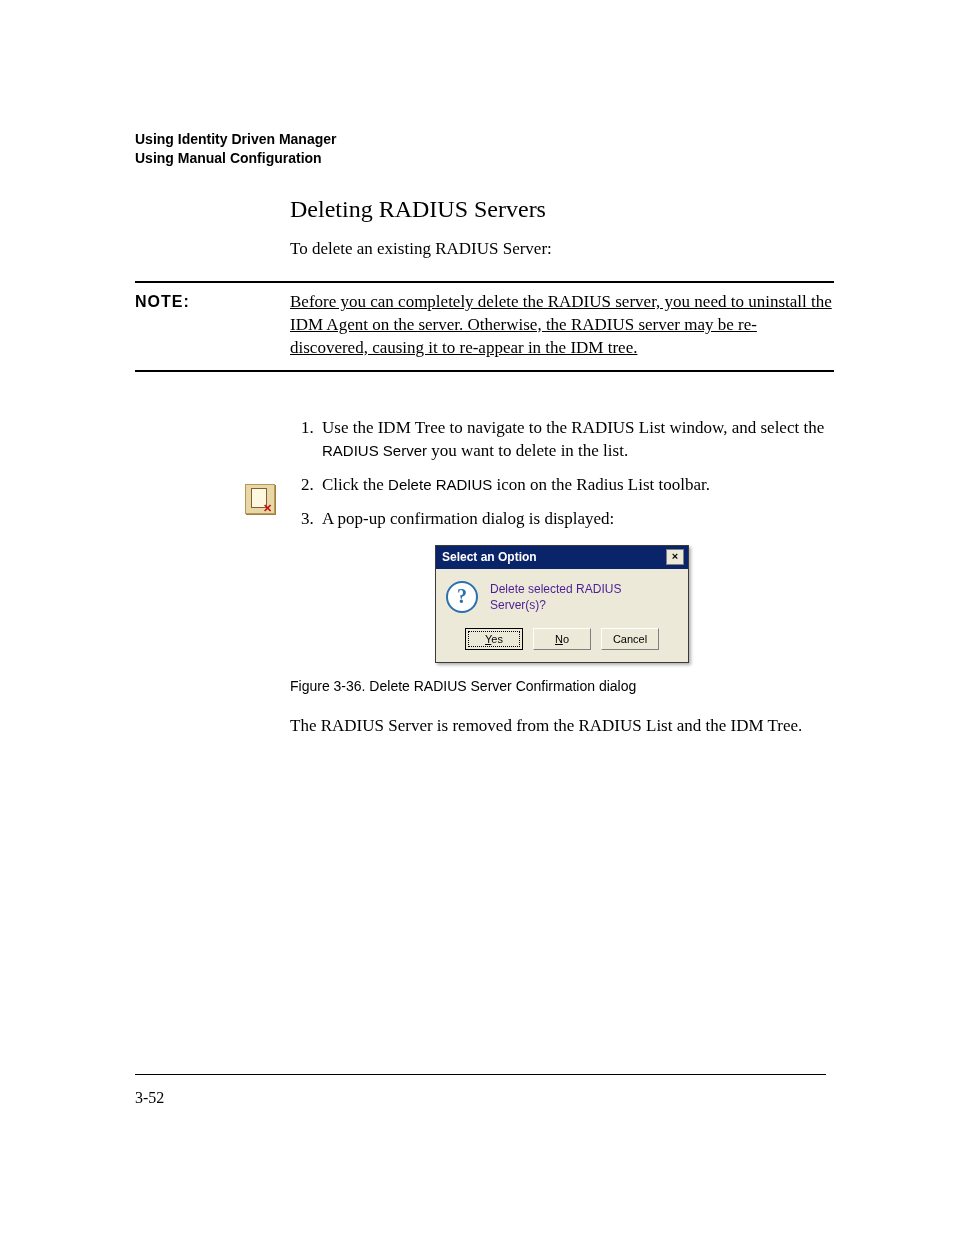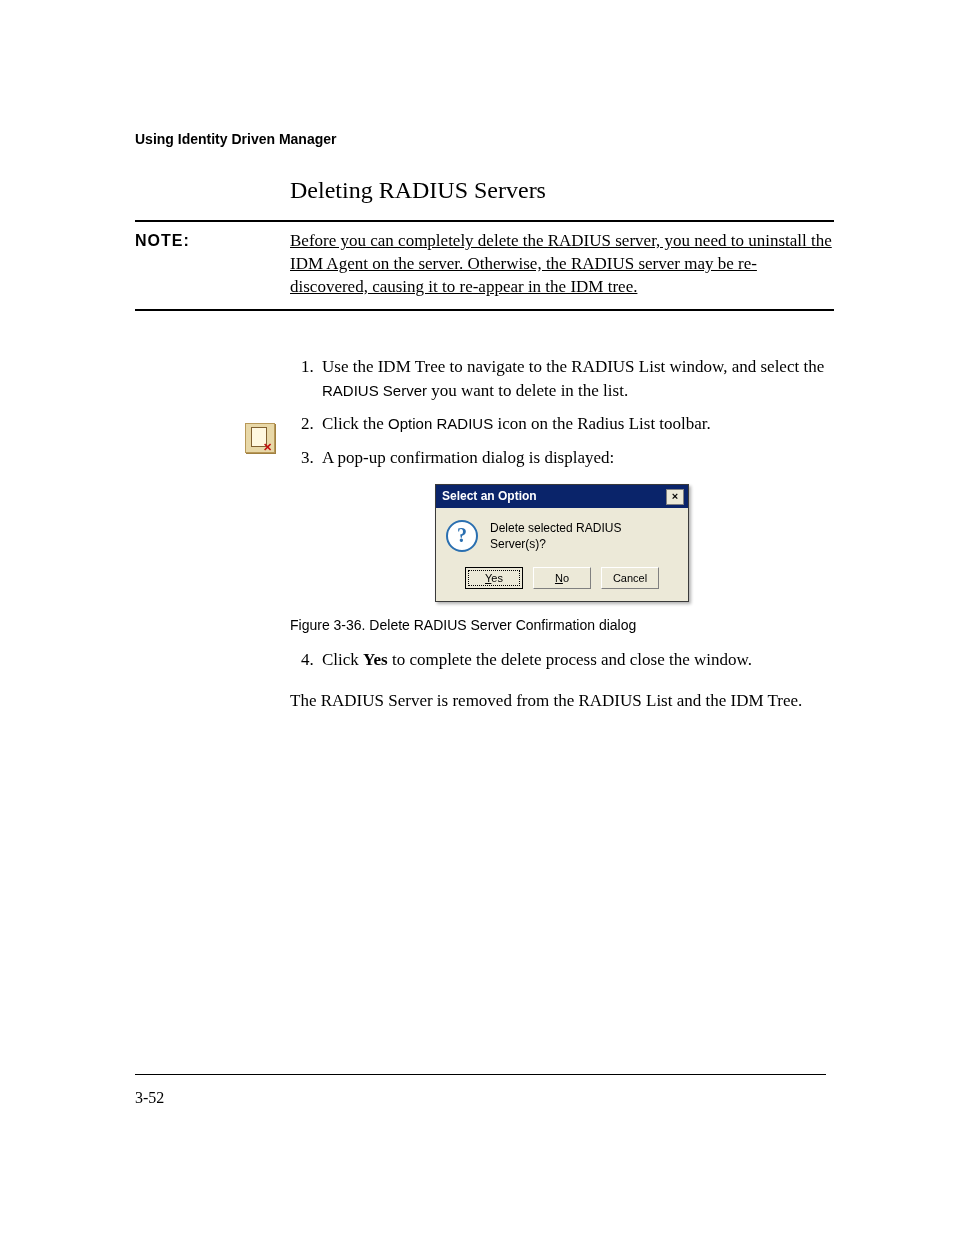--- a/index.html
+++ b/index.html
@@ -117,21 +117,21 @@
     font-family: Tahoma, Arial, sans-serif;
     font-size: 11px;
     box-shadow: 2px 2px 3px rgba(0,0,0,0.3);
   }
   .dialog-title {
     background: #0a246a;
     color: #ffffff;
     font-weight: bold;
     padding: 3px 4px 3px 6px;
     display: flex;
-    align-items: flex-end;
+    align-items: flex-start;
     justify-content: space-between;
     font-size: 12px;
   }
   .dialog-close {
     width: 16px;
     height: 14px;
     background: #ece9d8;
     border: 1px solid #808080;
     color: #000;
     font-family: Arial, sans-serif;
@@ -154,21 +154,21 @@
     color: #2a6fb0;
     font-weight: bold;
     font-size: 20px;
     line-height: 26px;
     text-align: center;
     font-family: "Times New Roman", serif;
     flex: 0 0 auto;
     background: #fff;
   }
   .dialog-msg {
-    color: #000000;
+    color: #4c1d95;
     font-size: 12px;
   }
   .dialog-buttons {
     display: flex;
     justify-content: center;
     gap: 10px;
     padding: 6px 0 12px 0;
   }
   .dlg-btn {
     width: 58px;
@@ -211,26 +211,28 @@
     font-size: 16px;
   }
 </style>
 </head>
 <body>
 
 <div class="page">
 
   <div class="header-block">
     <div>Using Identity Driven Manager</div>
+    <div>Using Manual Configuration</div>
   </div>
 
   <div class="content-row">
     <div class="left-col"></div>
     <div class="right-col">
       <h2 class="title">Deleting RADIUS Servers</h2>
+      <p class="intro">To delete an existing RADIUS Server:</p>
     </div>
   </div>
 
   <div class="note-wrap">
     <div class="left-col">
       <div class="note-label">NOTE:</div>
     </div>
     <div class="right-col">
       <div class="note-body">Before you can completely delete the RADIUS server, you need to uninstall the IDM Agent on the server. Otherwise, the RADIUS server may be re-discovered, causing it to re-appear in the IDM tree.</div>
     </div>
@@ -242,21 +244,21 @@
         <div class="doc"></div>
         <div class="x">✕</div>
       </div>
     </div>
     <div class="right-col steps">
       <ol class="steps-list">
         <li>
           <span>Use the IDM Tree to navigate to the RADIUS List window, and select the </span><span class="sans-inline">RADIUS Server</span><span> you want to delete in the list.</span>
         </li>
         <li>
-          <span>Click the </span><span class="sans-inline">Option RADIUS</span><span> icon on the Radius List toolbar.</span>
+          <span>Click the </span><span class="sans-inline">Delete RADIUS</span><span> icon on the Radius List toolbar.</span>
         </li>
         <li>
           <span>A pop-up confirmation dialog is displayed:</span>
         </li>
       </ol>
 
       <div class="dialog-wrap">
         <div class="dialog">
           <div class="dialog-title">
             <span>Select an Option</span>
@@ -269,25 +271,20 @@
           <div class="dialog-buttons">
             <div class="dlg-btn default"><span class="dlg-mnemonic">Y</span><span>es</span></div>
             <div class="dlg-btn"><span class="dlg-mnemonic">N</span><span>o</span></div>
             <div class="dlg-btn">Cancel</div>
           </div>
         </div>
       </div>
 
       <div class="fig-caption">Figure 3-36. Delete RADIUS Server Confirmation dialog</div>
 
-      <ol class="steps-list" start="4">
-        <li>
-          <span>Click </span><strong>Yes</strong><span> to complete the delete process and close the window.</span>
-        </li>
-      </ol>
 
       <p class="post-text">The RADIUS Server is removed from the RADIUS List and the IDM Tree.</p>
     </div>
   </div>
 
   <div class="footer">
     <span>3-52</span>
   </div>
 
 </div>

